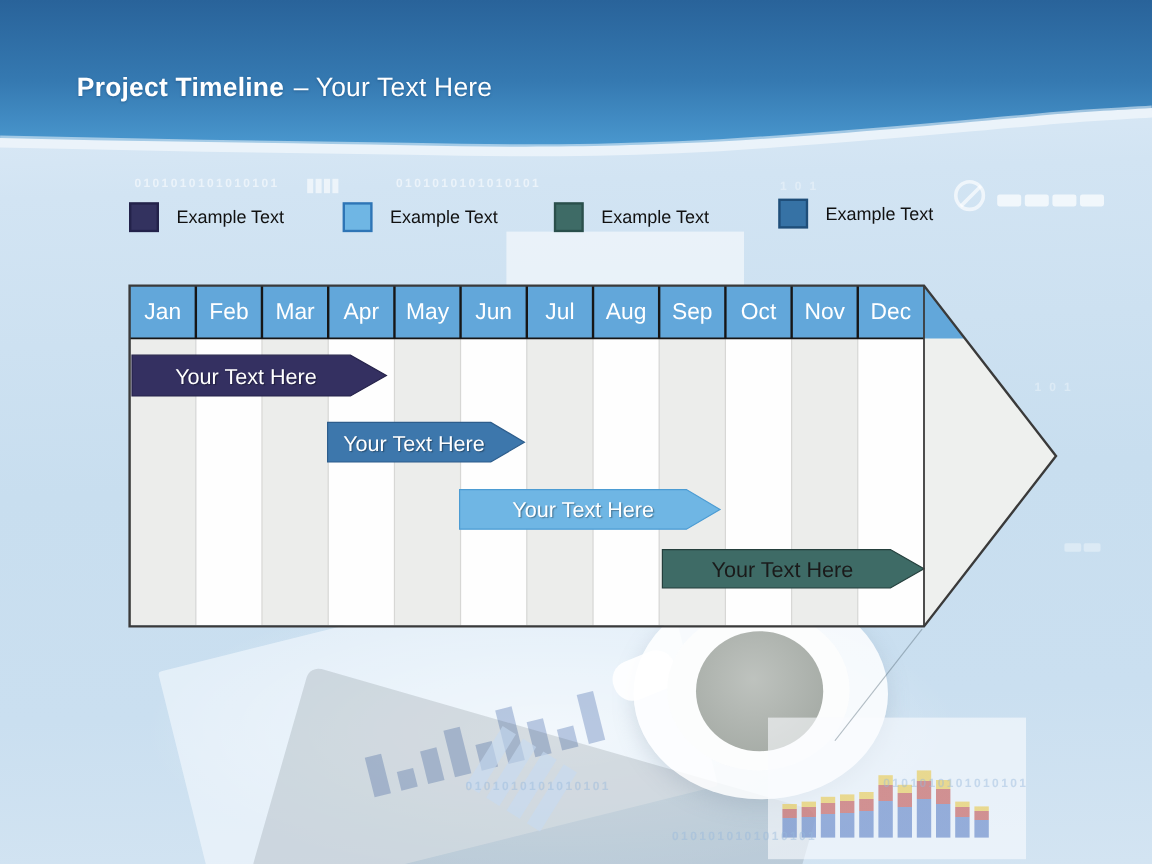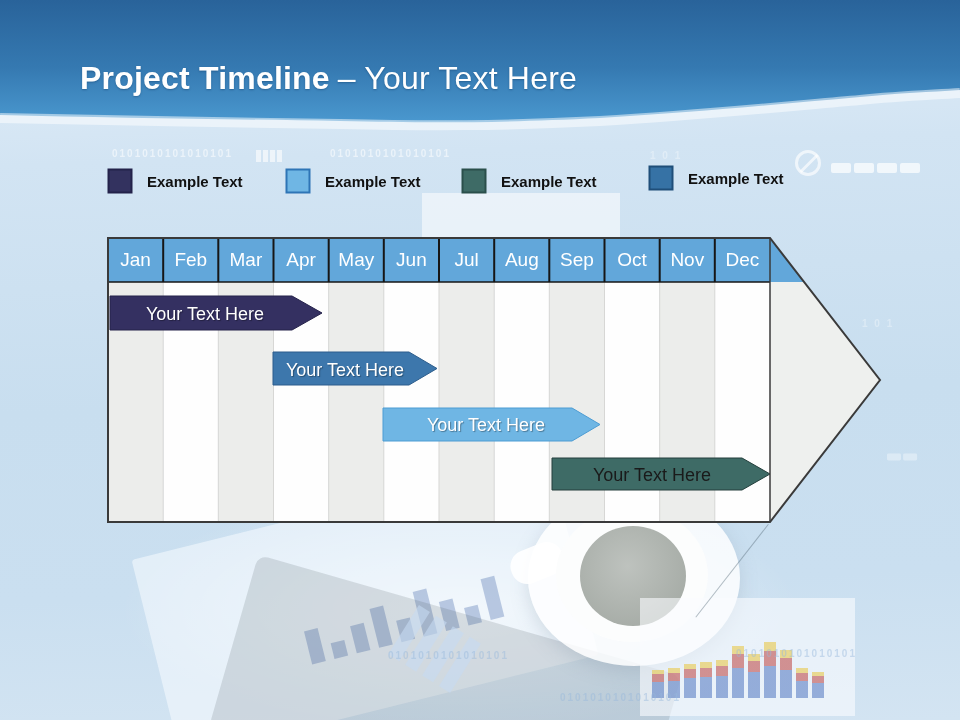--- a/index.html
+++ b/index.html
@@ -7,21 +7,21 @@
   .slide{
     position:relative; width:960px; height:720px; overflow:hidden;
     background:linear-gradient(178deg,#e4eff9 0%,#d2e4f3 22%,#c8deef 55%,#cadff0 80%,#d3e4f2 100%);
   }
   svg{ display:block; }
   .abs{ position:absolute; }
 
   
   .wave-svg{ position:absolute; left:0; top:0; }
   .slide-title{
-    position:absolute; left:80px; top:60px; color:#ffffff; font-size:32px;
+    position:absolute; left:64px; top:60px; color:#ffffff; font-size:22px;
     letter-spacing:.2px; text-shadow:0 1px 2px rgba(0,40,80,.35); white-space:nowrap;
   }
   .slide-title .t-bold{ font-weight:700; }
   .slide-title .t-reg{ font-weight:400; margin-left:8px; }
 
   
   .deco{ position:absolute; pointer-events:none; }
   .binary{ color:rgba(255,255,255,.55); font-size:10px; letter-spacing:2px; white-space:nowrap;font-weight:bold; }
   .binary.dim{ color:rgba(150,185,220,.45); }
   .hashmarks span{ display:inline-block; width:5px; height:12px; background:rgba(255,255,255,.6); margin-right:2px; }
@@ -51,21 +51,21 @@
     background:rgba(255,255,255,.9); transform:rotate(-22deg); }
   .mini-chart{ left:640px; top:598px; width:215px; height:118px; background:rgba(250,252,255,.6); }
   .mini-chart .mbars{ position:absolute; left:12px; bottom:18px; display:flex; align-items:flex-end; gap:4px; }
   .mini-chart .mbars i{ display:block; width:12px; opacity:.6;
     background:linear-gradient(to top, #5b7fc4 0 58%, #c0504d 58% 84%, #e8c84a 84% 100%); }
   .refl-line{ left:768px; top:524px; width:1px; height:118px; background:rgba(90,110,125,.45);
     transform:rotate(38deg); transform-origin:top left; }
 
   
   .legend-item{ position:absolute; top:168px; display:flex; align-items:center; gap:14px; }
-  .legend-label{ font-size:15px; font-weight:700; color:#111; white-space:nowrap; }
+  .legend-label{ font-size:15px; font-weight:400; color:#111; white-space:nowrap; }
 
   
   .timeline-svg{ position:absolute; left:0; top:0; }
   .month-label{ font-size:19px; fill:#ffffff; text-anchor:middle; }
   .bar-label{ font-size:18px; text-anchor:middle; text-shadow:1px 1px 1px rgba(0,0,0,.35); }
 </style>
 </head>
 <body>
 
 <div class="slide">

